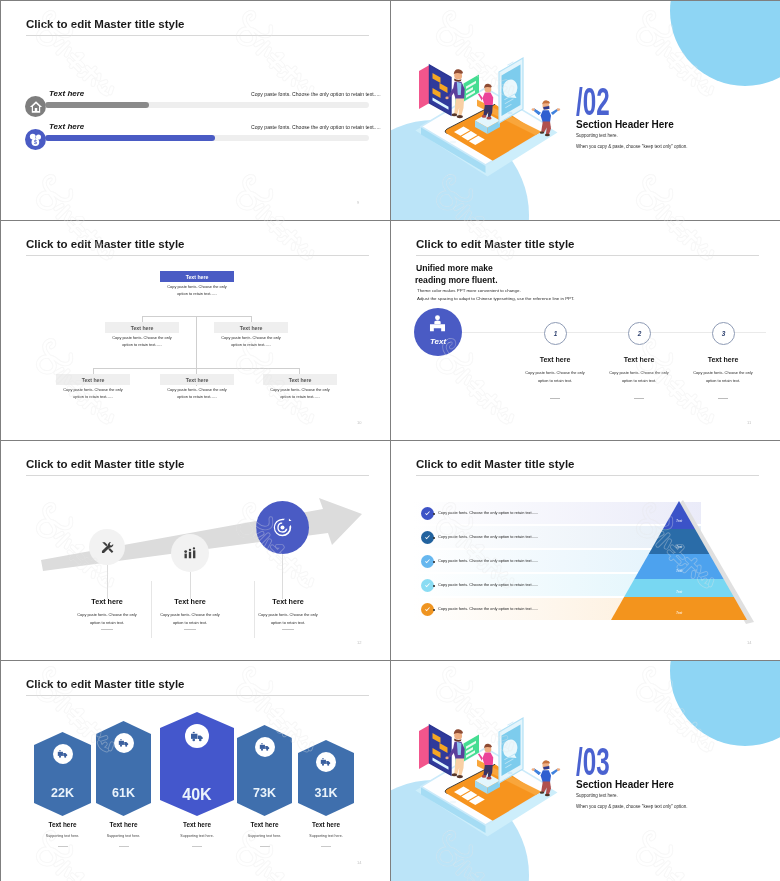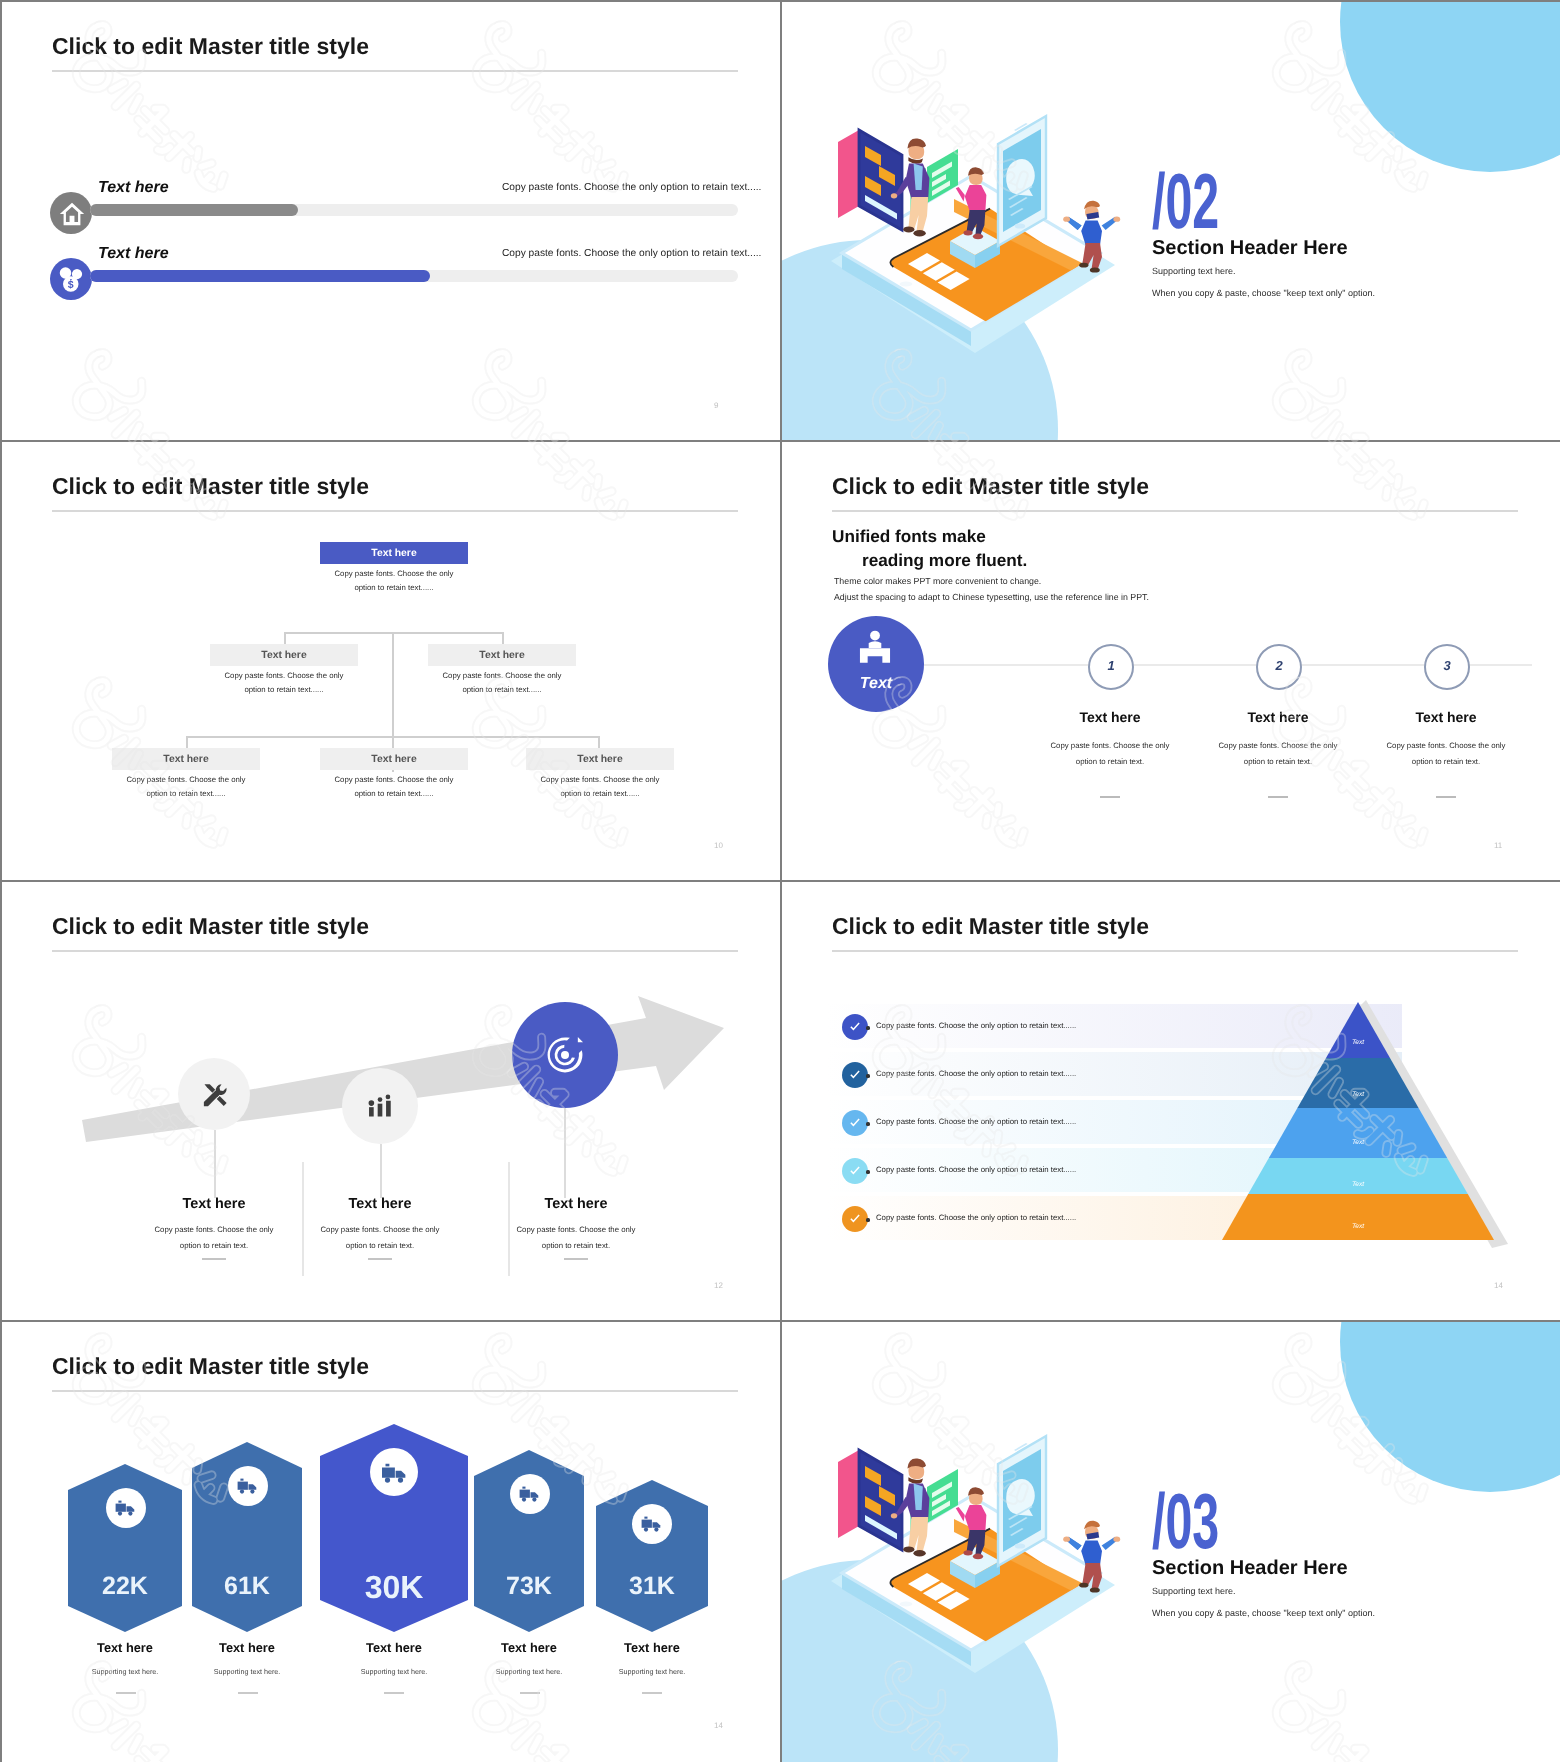--- a/index.html
+++ b/index.html
@@ -221,22 +221,22 @@
     <div class="oc-box plain" style="left:159px;top:153px;">Text here</div>
     <div class="oc-desc" style="left:162px;top:165px;">Copy paste fonts. Choose the only option to retain text......</div>
     <div class="oc-box plain" style="left:262px;top:153px;">Text here</div>
     <div class="oc-desc" style="left:265px;top:165px;">Copy paste fonts. Choose the only option to retain text......</div>
 
     <div class="s-pageno">10</div>
   </div>
   <div class="slide" id="slide4">
     <div class="s-title">Click to edit Master title style</div>
     <div class="s-rule"></div>
-    <div class="sl4-lead" style="left:25px;top:42px;">Unified fonts make</div>
-    <div class="sl4-lead" style="left:40px;top:54px;">reading more fluent.</div>
+    <div class="sl4-lead" style="left:25px;top:42px;">Unified more make</div>
+    <div class="sl4-lead" style="left:24px;top:54px;">reading more fluent.</div>
     <div class="sl4-note" style="left:26px;top:67px;">Theme color makes PPT more convenient to change.</div>
     <div class="sl4-note" style="left:26px;top:75px;">Adjust the spacing to adapt to Chinese typesetting, use the reference line in PPT.</div>
 
     <div class="sl4-hline" style="left:55px;top:111px;width:320px;"></div>
     <div class="sl4-badge" style="left:23px;top:87px;"></div>
     <svg class="sl4-icon" style="position:absolute;left:36px;top:93px;" width="21" height="21" viewBox="0 0 24 24">
       <circle cx="12" cy="4.3" r="2.8" fill="#fff"></circle>
       <path d="M8.4 8.6 Q12 6.4 15.6 8.6 L15.6 11.4 L8.4 11.4 Z" fill="#fff"></path>
       <path d="M3.4 11.6 H20.6 V19.8 H16.2 V16.2 H7.8 V19.8 H3.4 Z" fill="#fff"></path>
     </svg>
@@ -421,21 +421,21 @@
     </svg>
     <div class="hx-ico" style="left:184.0px;top:63px;width:24px;height:24px;">
       <svg width="15" height="15" viewBox="0 0 24 24">
         <path d="M1.6 7.6h10.3v8.2H1.6Z" fill="#3a5f9e"></path>
         <path d="M12.5 10.2h4.4l3.4 3.2v2.4h-7.8Z" fill="#3a5f9e"></path>
         <circle cx="6" cy="17.6" r="2.1" fill="#3a5f9e"></circle>
         <circle cx="16.4" cy="17.6" r="2.1" fill="#3a5f9e"></circle>
         <path d="M4.4 4.6h3.1v2.1H4.4Z" fill="#3a5f9e"></path>
       </svg>
     </div>
-    <div class="hx-val" style="left:159px;top:125px;width:74px;font-size:16px;">30K</div>
+    <div class="hx-val" style="left:159px;top:125px;width:74px;font-size:16px;">40K</div>
     <div class="hx-lbl" style="left:156.0px;top:160px;width:80px;">Text here</div>
     <div class="hx-sub" style="left:156.0px;top:173px;width:80px;">Supporting text here.</div>
     <div class="hx-dash" style="left:191.0px;top:185px;width:10px;"></div>
     <svg style="position:absolute;left:236px;top:64px;" width="55" height="91" viewBox="0 0 55 91">
       <polygon points="27.5,0 55,13 55,78 27.5,91 0,78 0,13" fill="#3f6fad"></polygon>
     </svg>
     <div class="hx-ico" style="left:253.5px;top:76px;width:20px;height:20px;">
       <svg width="12" height="12" viewBox="0 0 24 24">
         <path d="M1.6 7.6h10.3v8.2H1.6Z" fill="#3a5f9e"></path>
         <path d="M12.5 10.2h4.4l3.4 3.2v2.4h-7.8Z" fill="#3a5f9e"></path>

